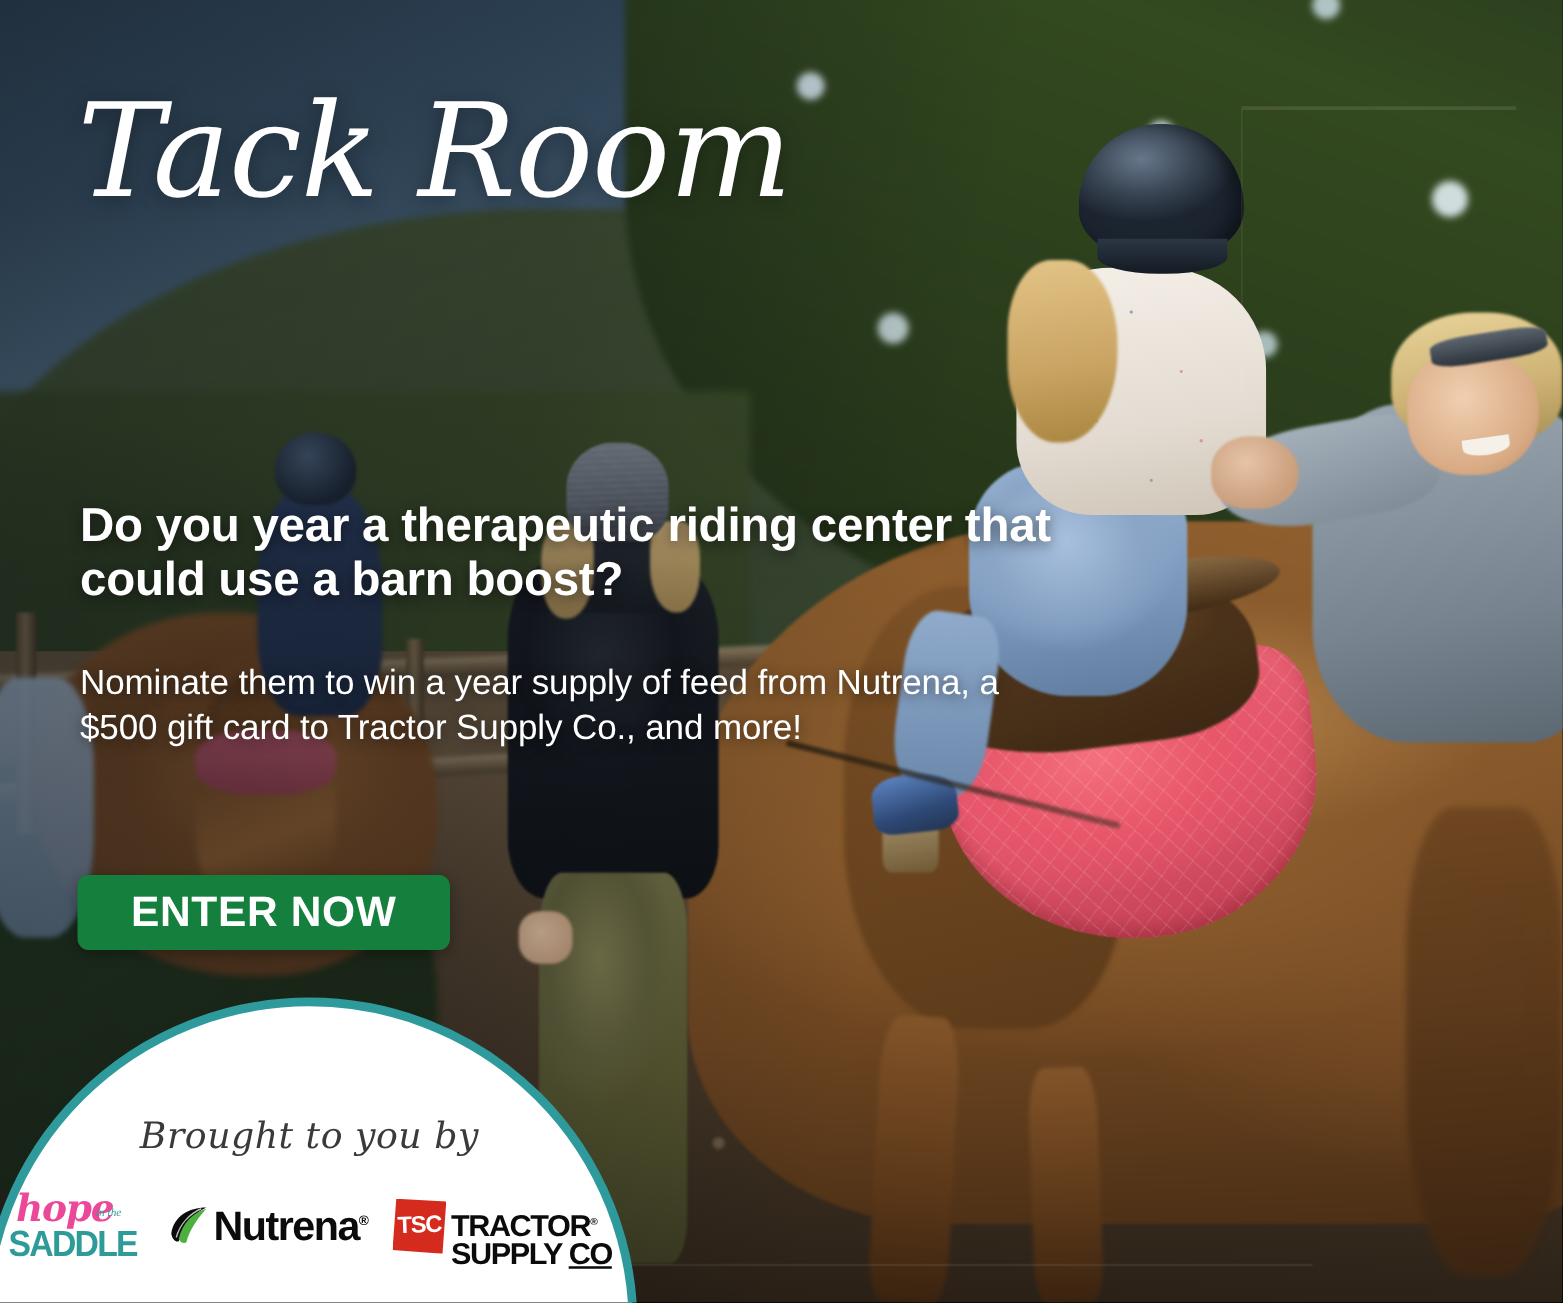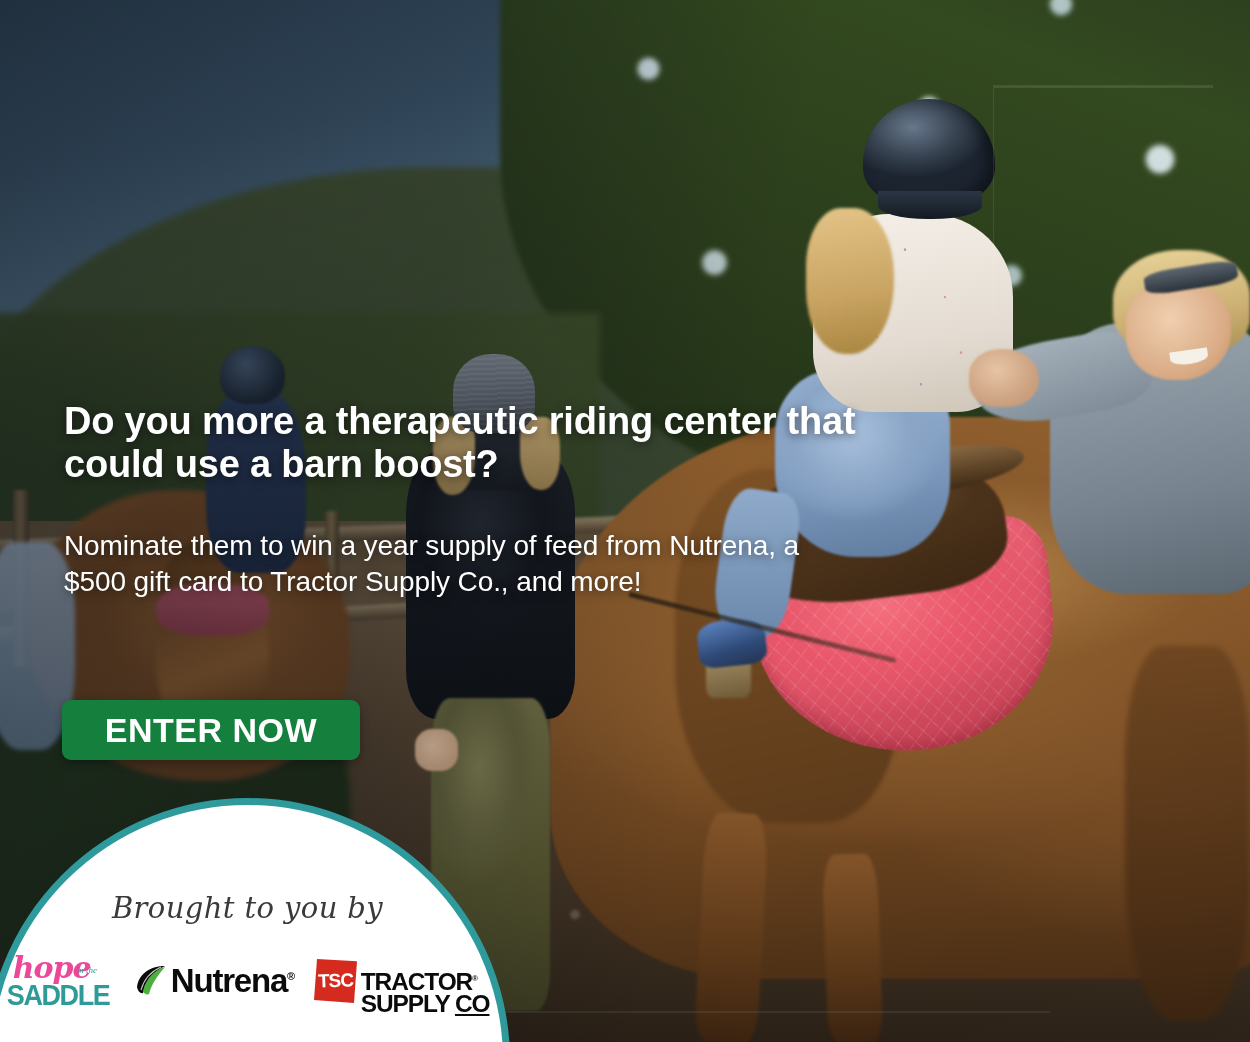--- a/index.html
+++ b/index.html
@@ -603,23 +603,24 @@
 
     <div class="seam"></div>
     <div class="seam-v"></div>
     <div class="seam-b"></div>
     <div class="scrim"></div>
   </div>
 
   <div class="content">
 
     <div class="headline">
+      <span class="l1">Tack Room</span>
     </div>
 
-    <div class="subhead">Do you more a therapeutic riding center that could use a barn boost?</div>
+    <div class="subhead">Do you year a therapeutic riding center that could use a barn boost?</div>
 
     <div class="body-copy">Nominate them to win a year supply of feed from Nutrena, a $500 gift card to Tractor Supply Co., and more!</div>
 
     <button class="cta">ENTER NOW</button>
 
     <div class="sponsor-circle">
       <div class="sponsor-inner">
 
         <div class="brought">Brought to you by</div>
 

